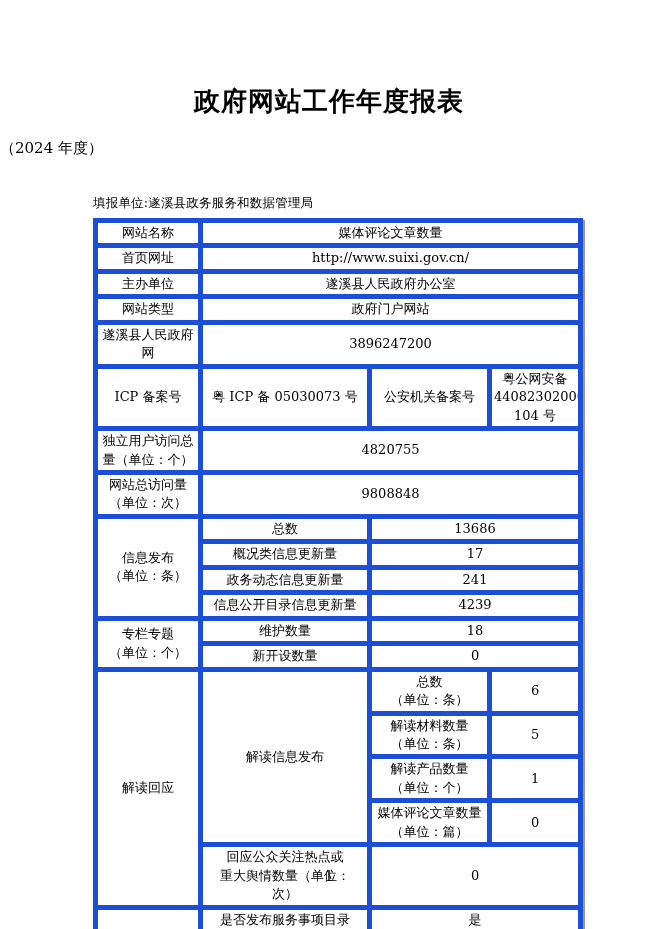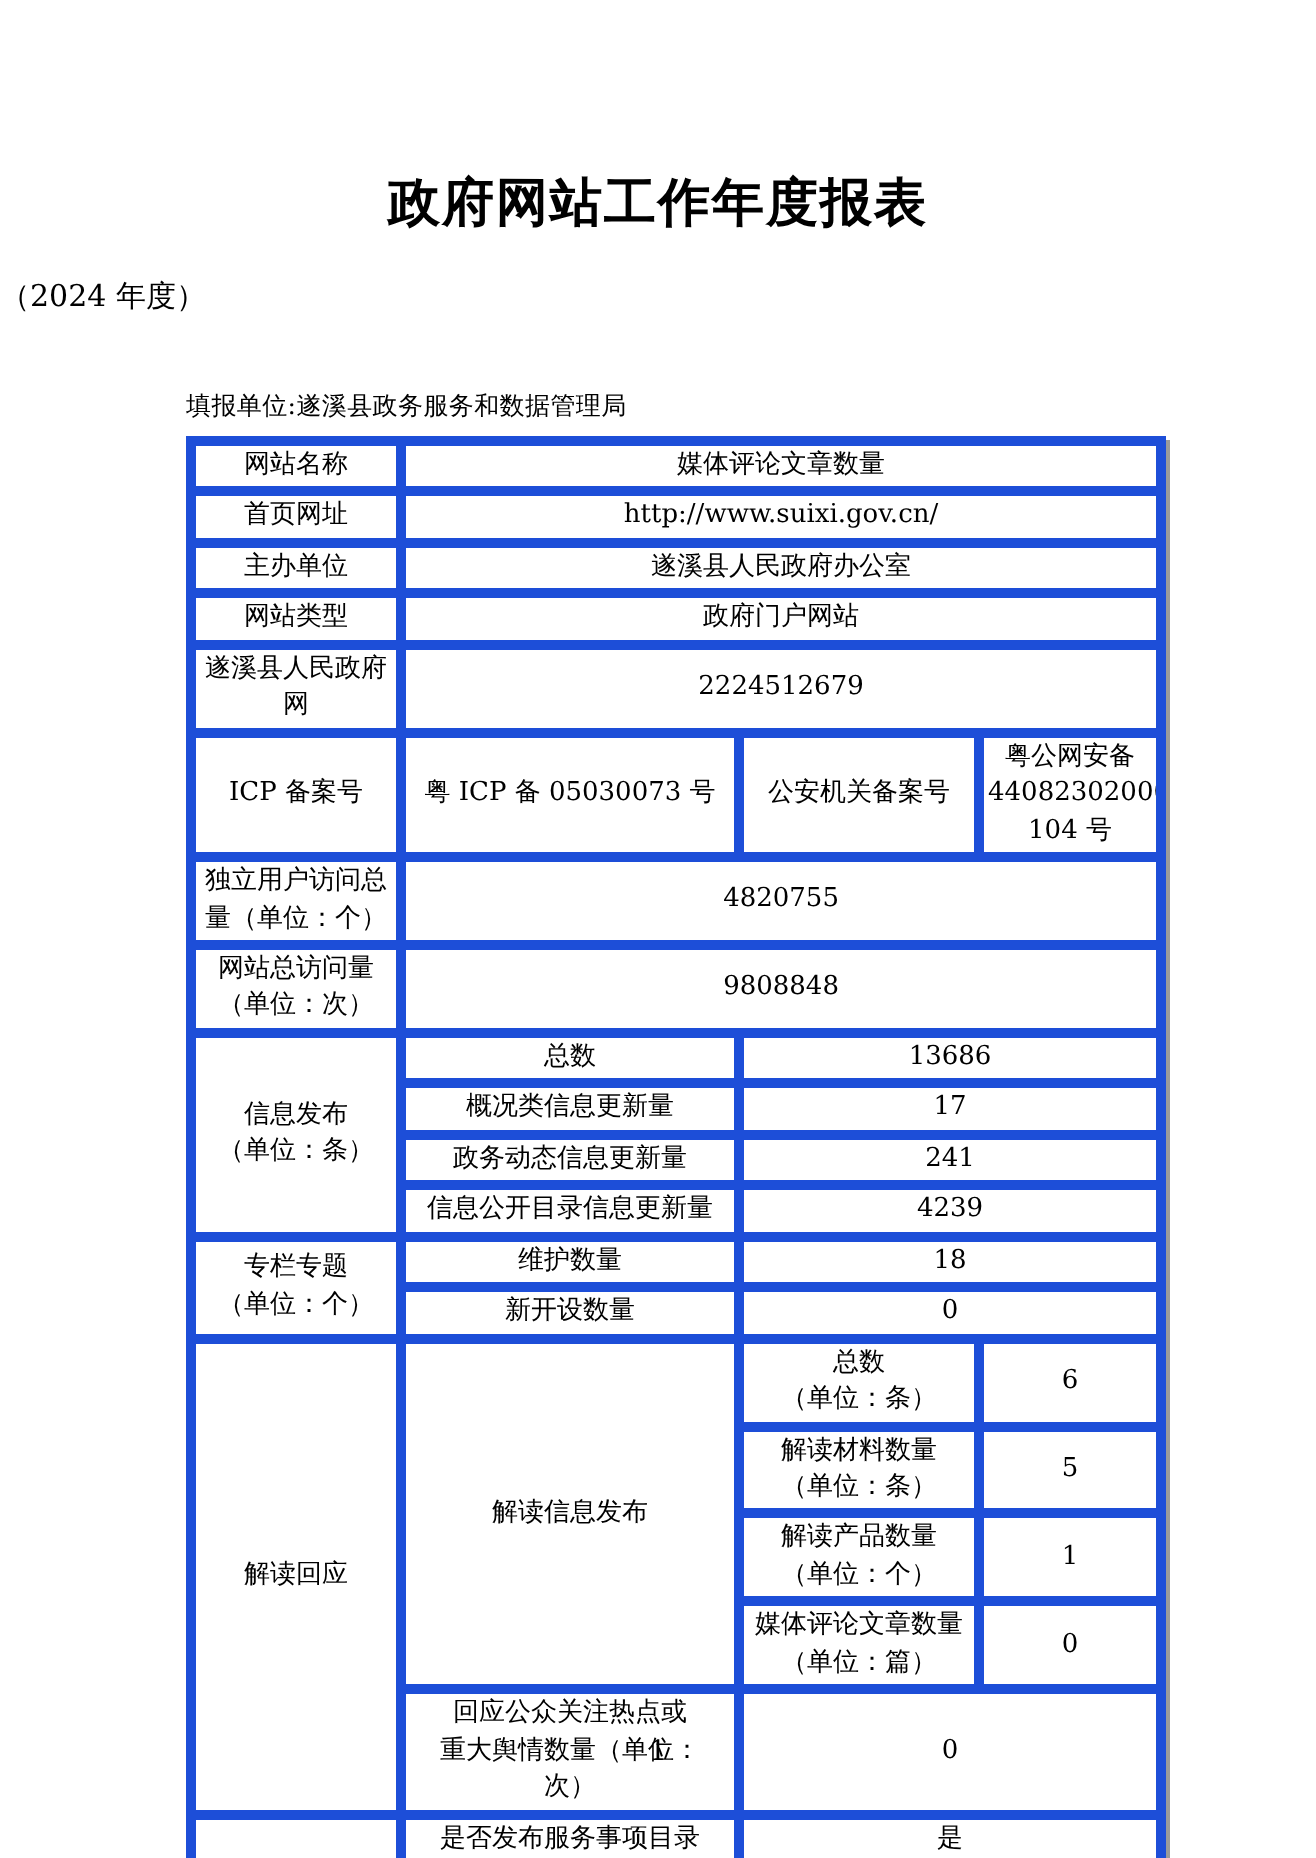--- a/index.html
+++ b/index.html
@@ -72,21 +72,21 @@
       <tr style="height:25px">
         <td>主办单位</td>
         <td colspan="3">遂溪县人民政府办公室</td>
       </tr>
       <tr style="height:23px">
         <td>网站类型</td>
         <td colspan="3">政府门户网站</td>
       </tr>
       <tr style="height:23px">
         <td>遂溪县人民政府网</td>
-        <td colspan="3">2224512679</td>
+        <td colspan="3">3896247200</td>
       </tr>
 
       <tr style="height:57px">
         <td>ICP 备案号</td>
         <td>粤 ICP 备 05030073 号</td>
         <td>公安机关备案号</td>
         <td>粤公网安备
 44082302000
 104 号</td>
       </tr>

